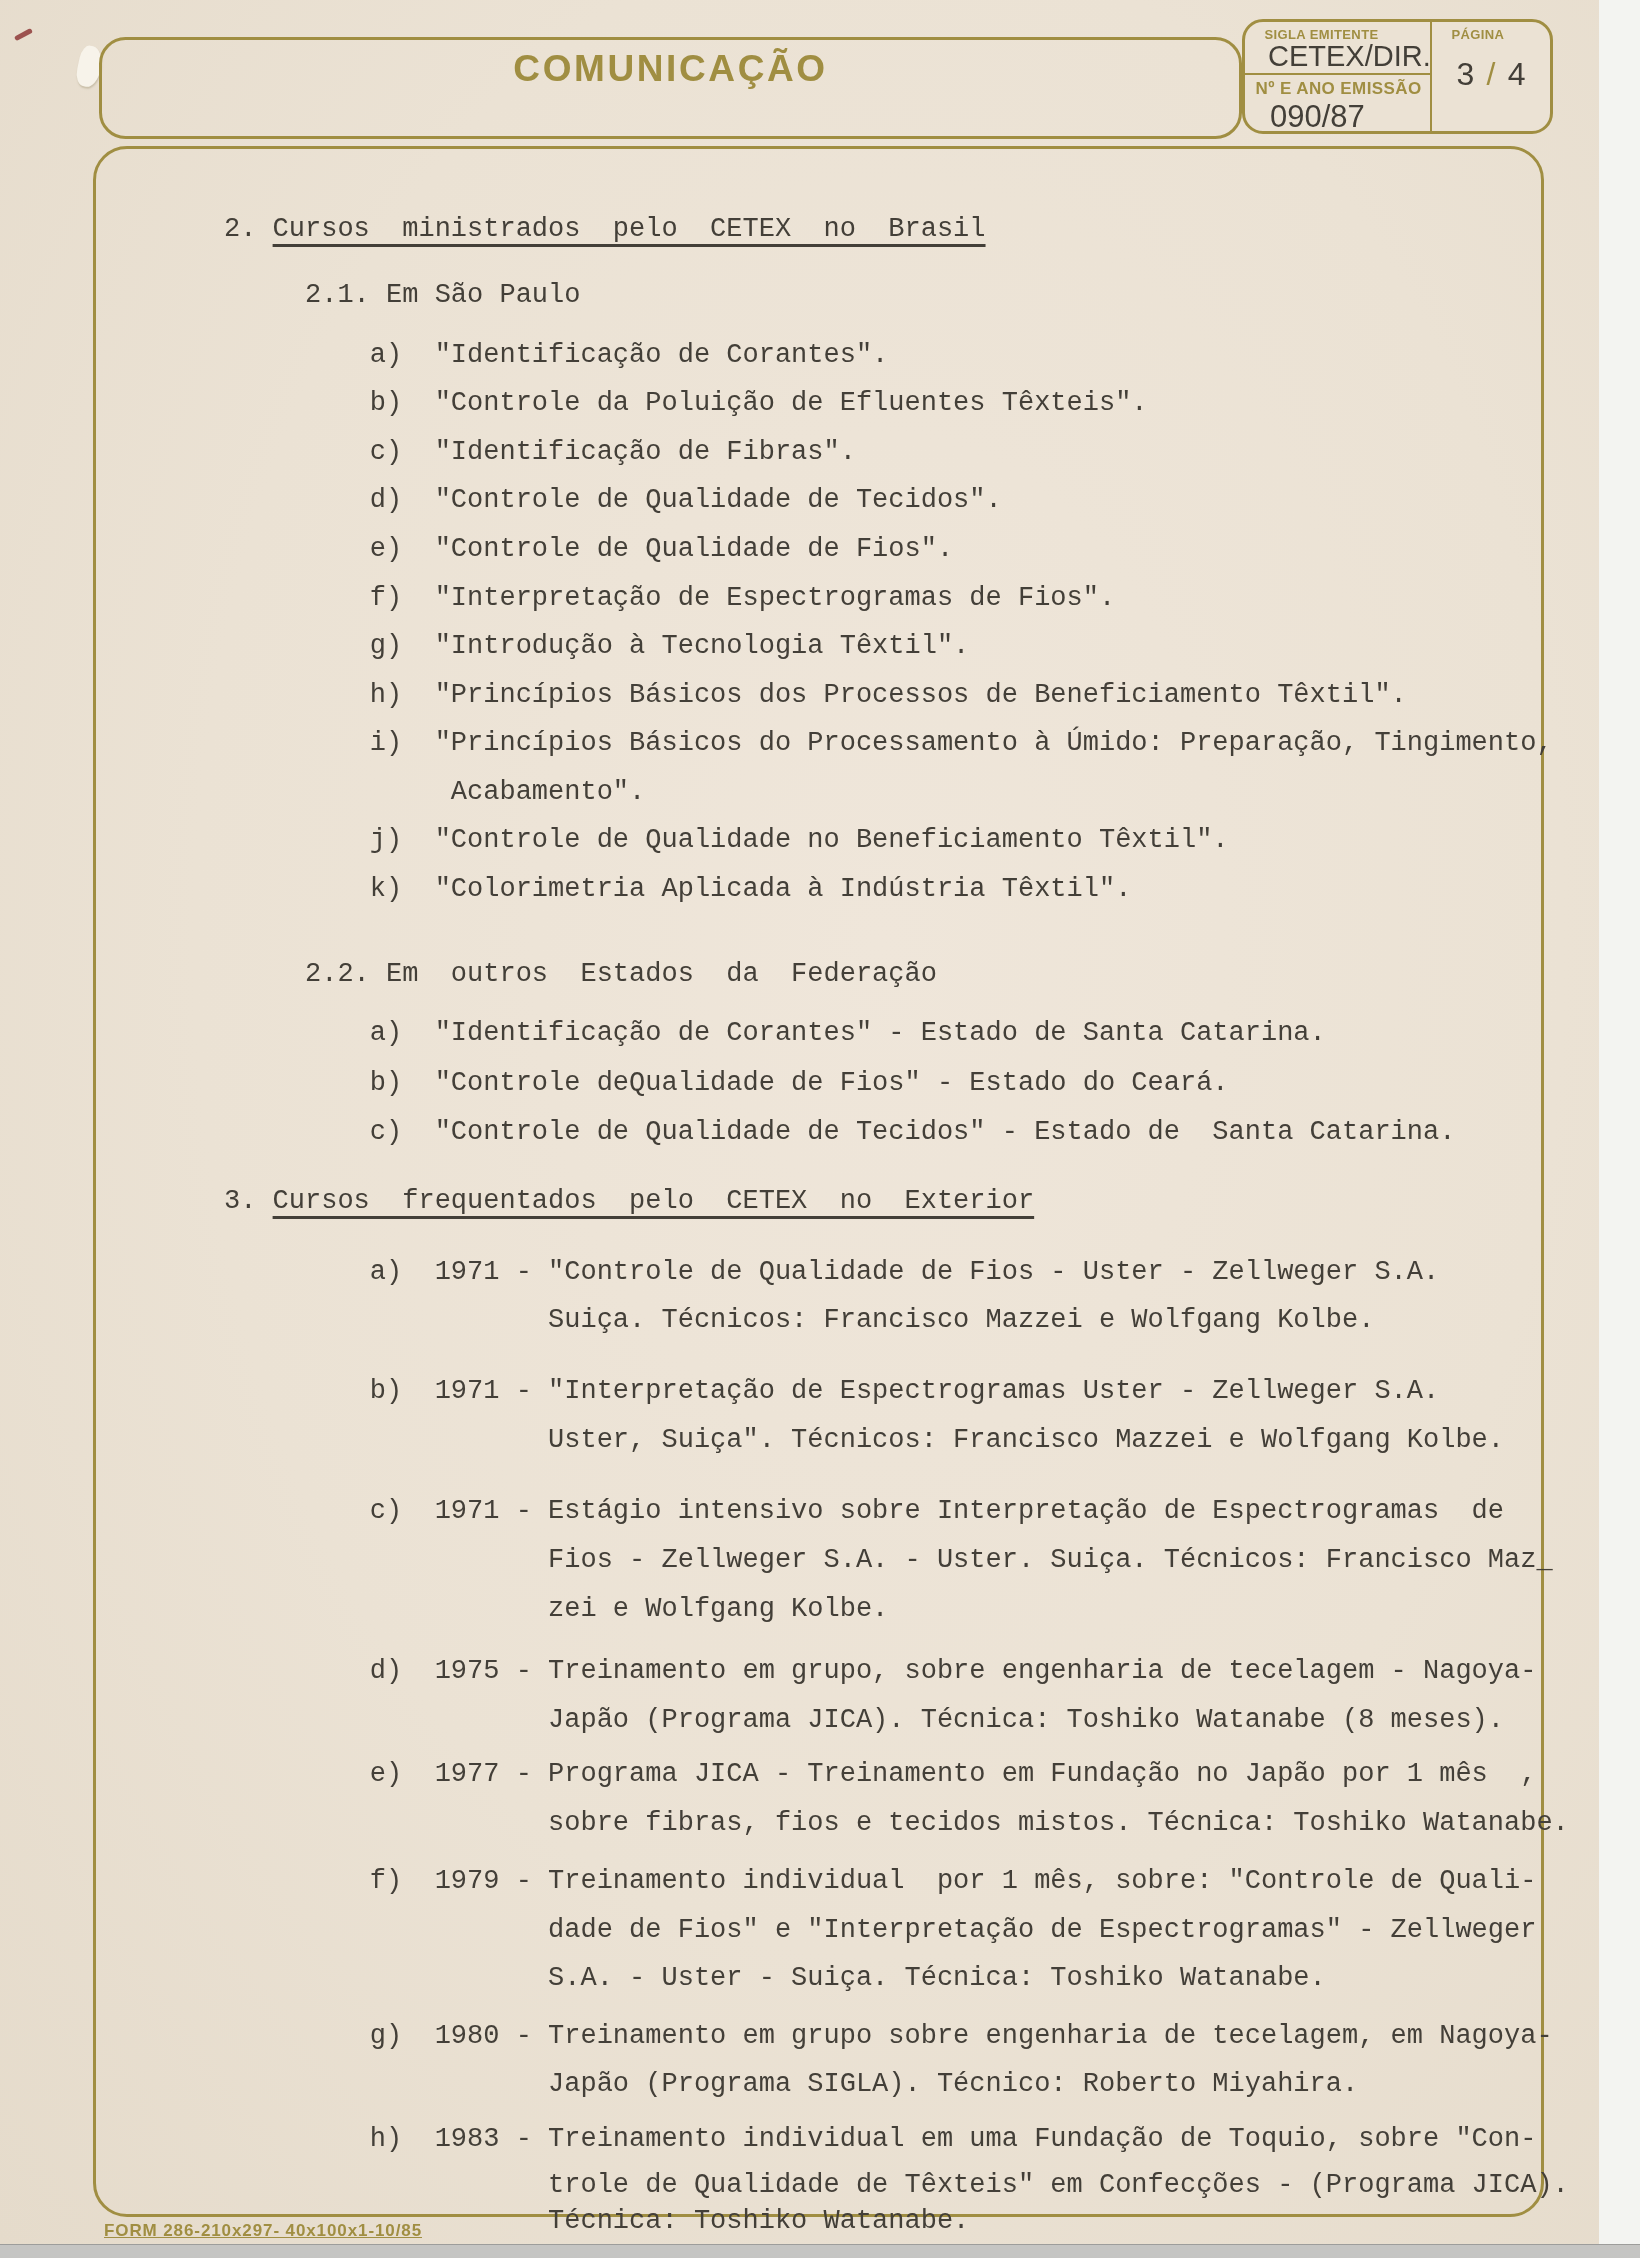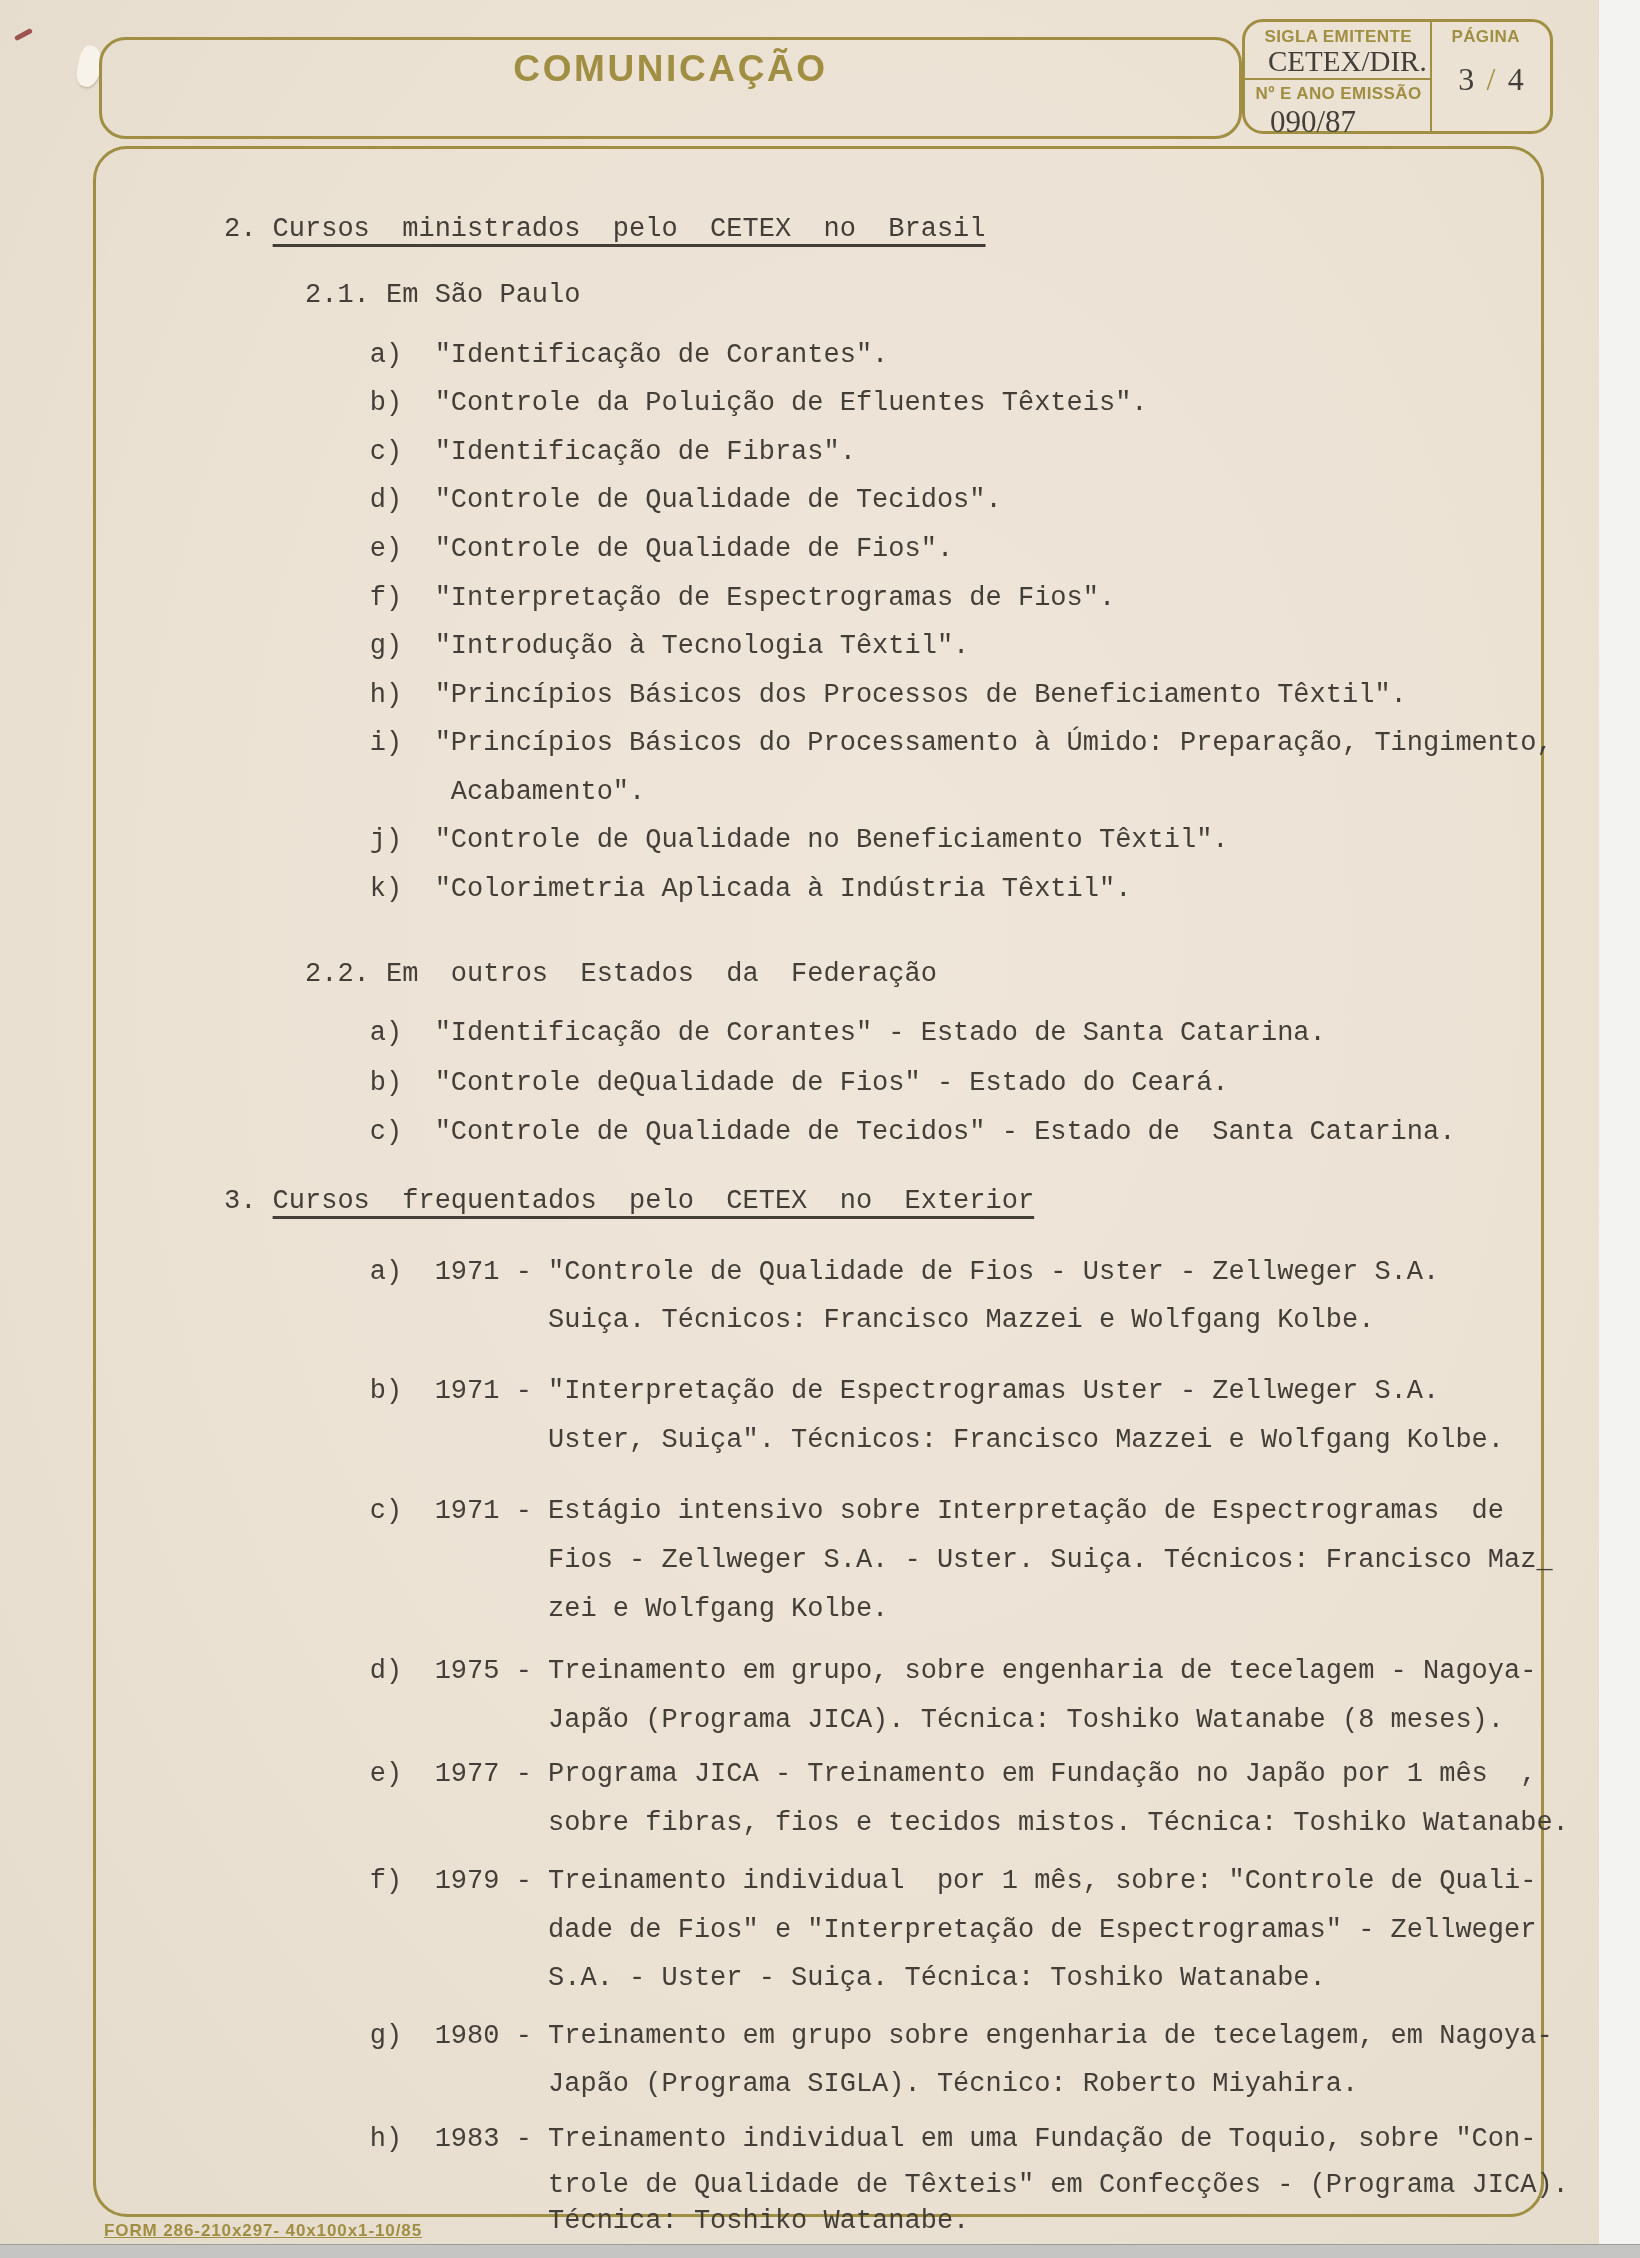--- a/index.html
+++ b/index.html
@@ -39,25 +39,25 @@
   .meta-box{
     position:absolute;left:1242px;top:19.4px;width:311px;height:115px;
     border:3.5px solid var(--gold);border-radius:21px;box-sizing:border-box;
     background:var(--paper);display:flex;
   }
   .meta-left{width:185px;border-right:2.6px solid var(--gold);display:flex;flex-direction:column;}
   .meta-right{flex:1;}
   .meta-row1{height:66px;border-bottom:2.6px solid var(--gold);box-sizing:border-box;}
   .meta-row2{flex:1;}
   .gold-label{
-    font-size:17px;font-weight:bold;color:var(--gold);letter-spacing:0.4px;
+    font-size:13px;font-weight:bold;color:var(--gold);letter-spacing:0.4px;
     padding:4.4px 0 0 19.4px;white-space:nowrap;
   }
   .gold-label.small{font-size:17px;padding-left:10.6px;}
-  .mono{font-family:Liberation Serif, serif;color:var(--ink);}
+  .mono{font-family:Liberation Sans, sans-serif;color:var(--ink);}
   .meta-sigla-value{font-size:29px;padding-left:23px;margin-top:-1.8px;}
   .meta-emissao-value{font-size:31px;padding-left:25px;margin-top:0px;}
   .meta-pagina-value{font-size:32px;text-align:center;margin-top:14px;}
   .meta-pagina-value .slash{color:var(--gold);padding:0 8.8px;}
   .meta-pagina-value .num{padding:0 3.5px;}
   .main-box{
     position:absolute;left:93px;top:146px;width:1451px;height:2071px;
     border:3.5px solid var(--gold);border-radius:34px;box-sizing:border-box;
   }
   .tline{

